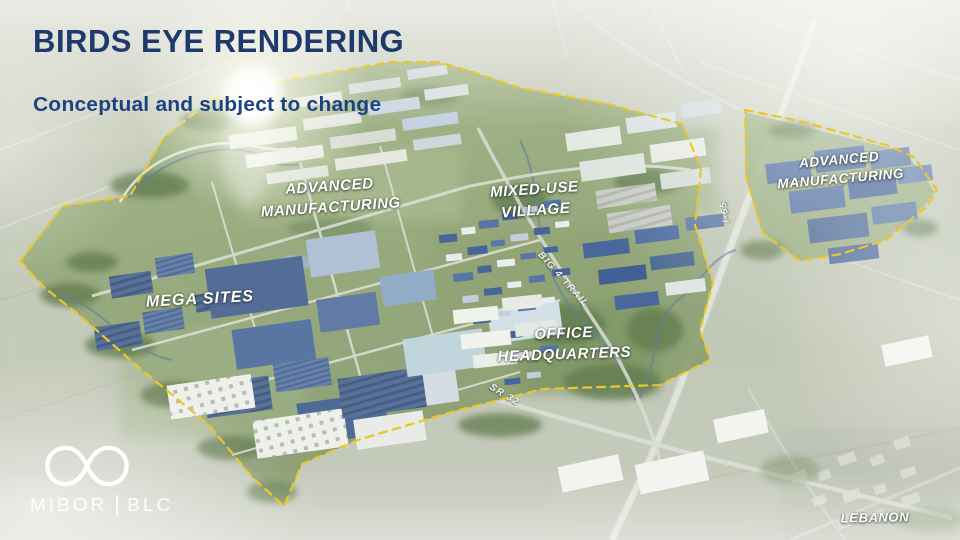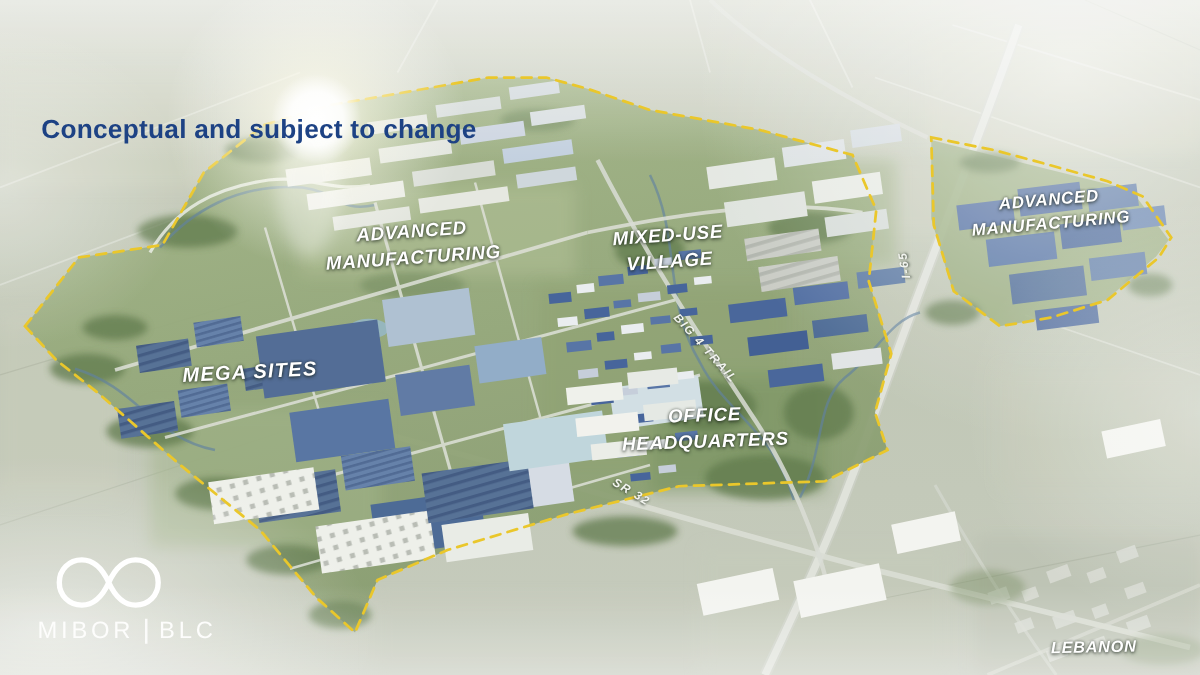--- a/index.html
+++ b/index.html
@@ -356,20 +356,21 @@
       <polygon points="745,110 795,120 836,131 886,145 914,157 937,190 927,206 886,240 841,254 800,261 763,233 747,180"></polygon>
     </g>
 
     <g>
       <circle cx="253" cy="95" r="120" fill="url(#sunOuter)"></circle>
       <circle cx="253" cy="95" r="36" fill="url(#sunCore)"></circle>
       <ellipse cx="247" cy="150" rx="26" ry="55" fill="#ffffff" opacity="0.3" filter="url(#b6)"></ellipse>
     </g>
   </svg>
 
+  <div class="title">BIRDS EYE RENDERING</div>
   <div class="subtitle">Conceptual and subject to change</div>
 
   <div class="map-label" style="left:330px;top:196px;font-size:15px;--r:-4deg">
     <span>ADVANCED</span><br>
     <span>MANUFACTURING</span>
   </div>
 
   <div class="map-label" style="left:535px;top:199px;font-size:15px;--r:-4deg">
     <span>MIXED-USE</span><br>
     <span>VILLAGE</span>

